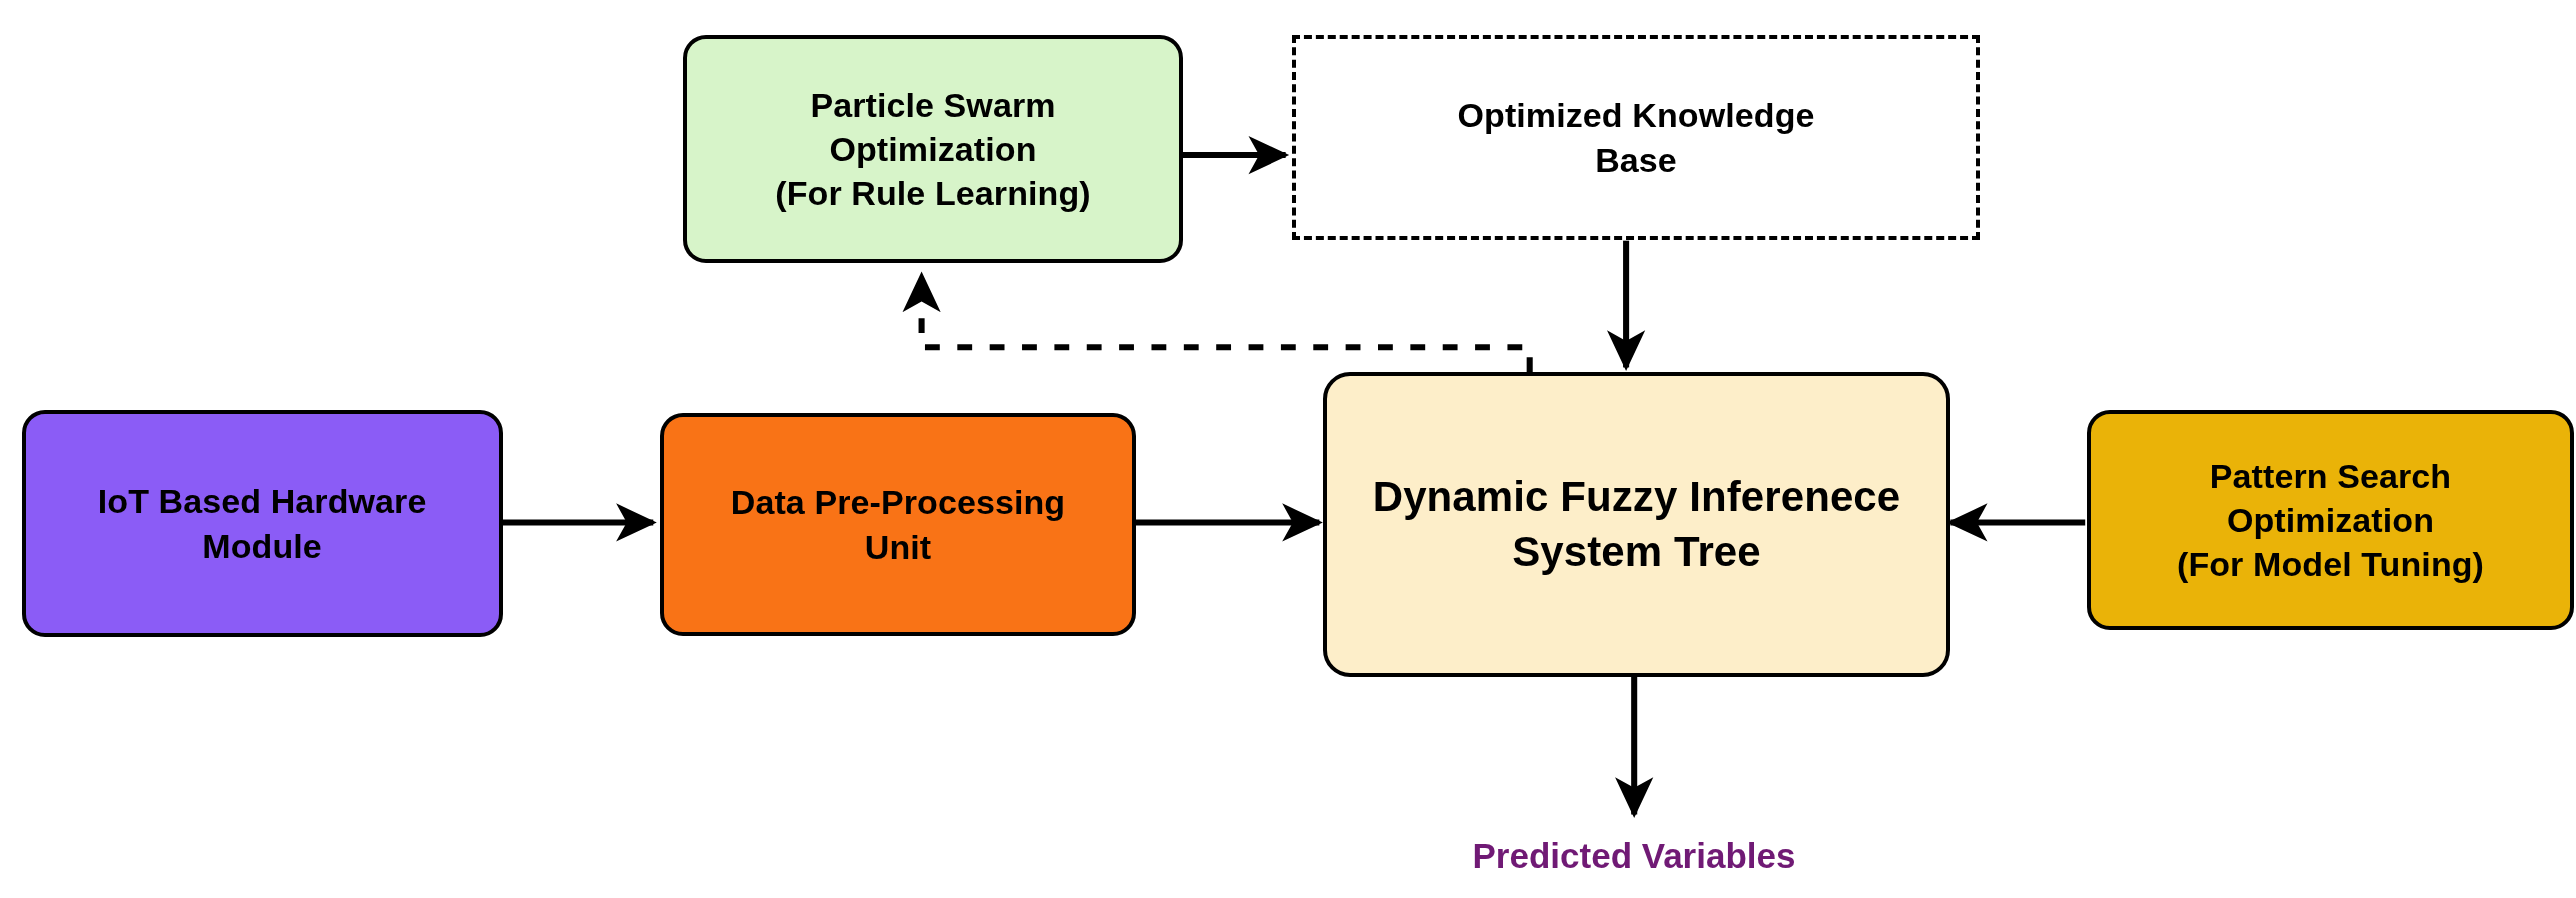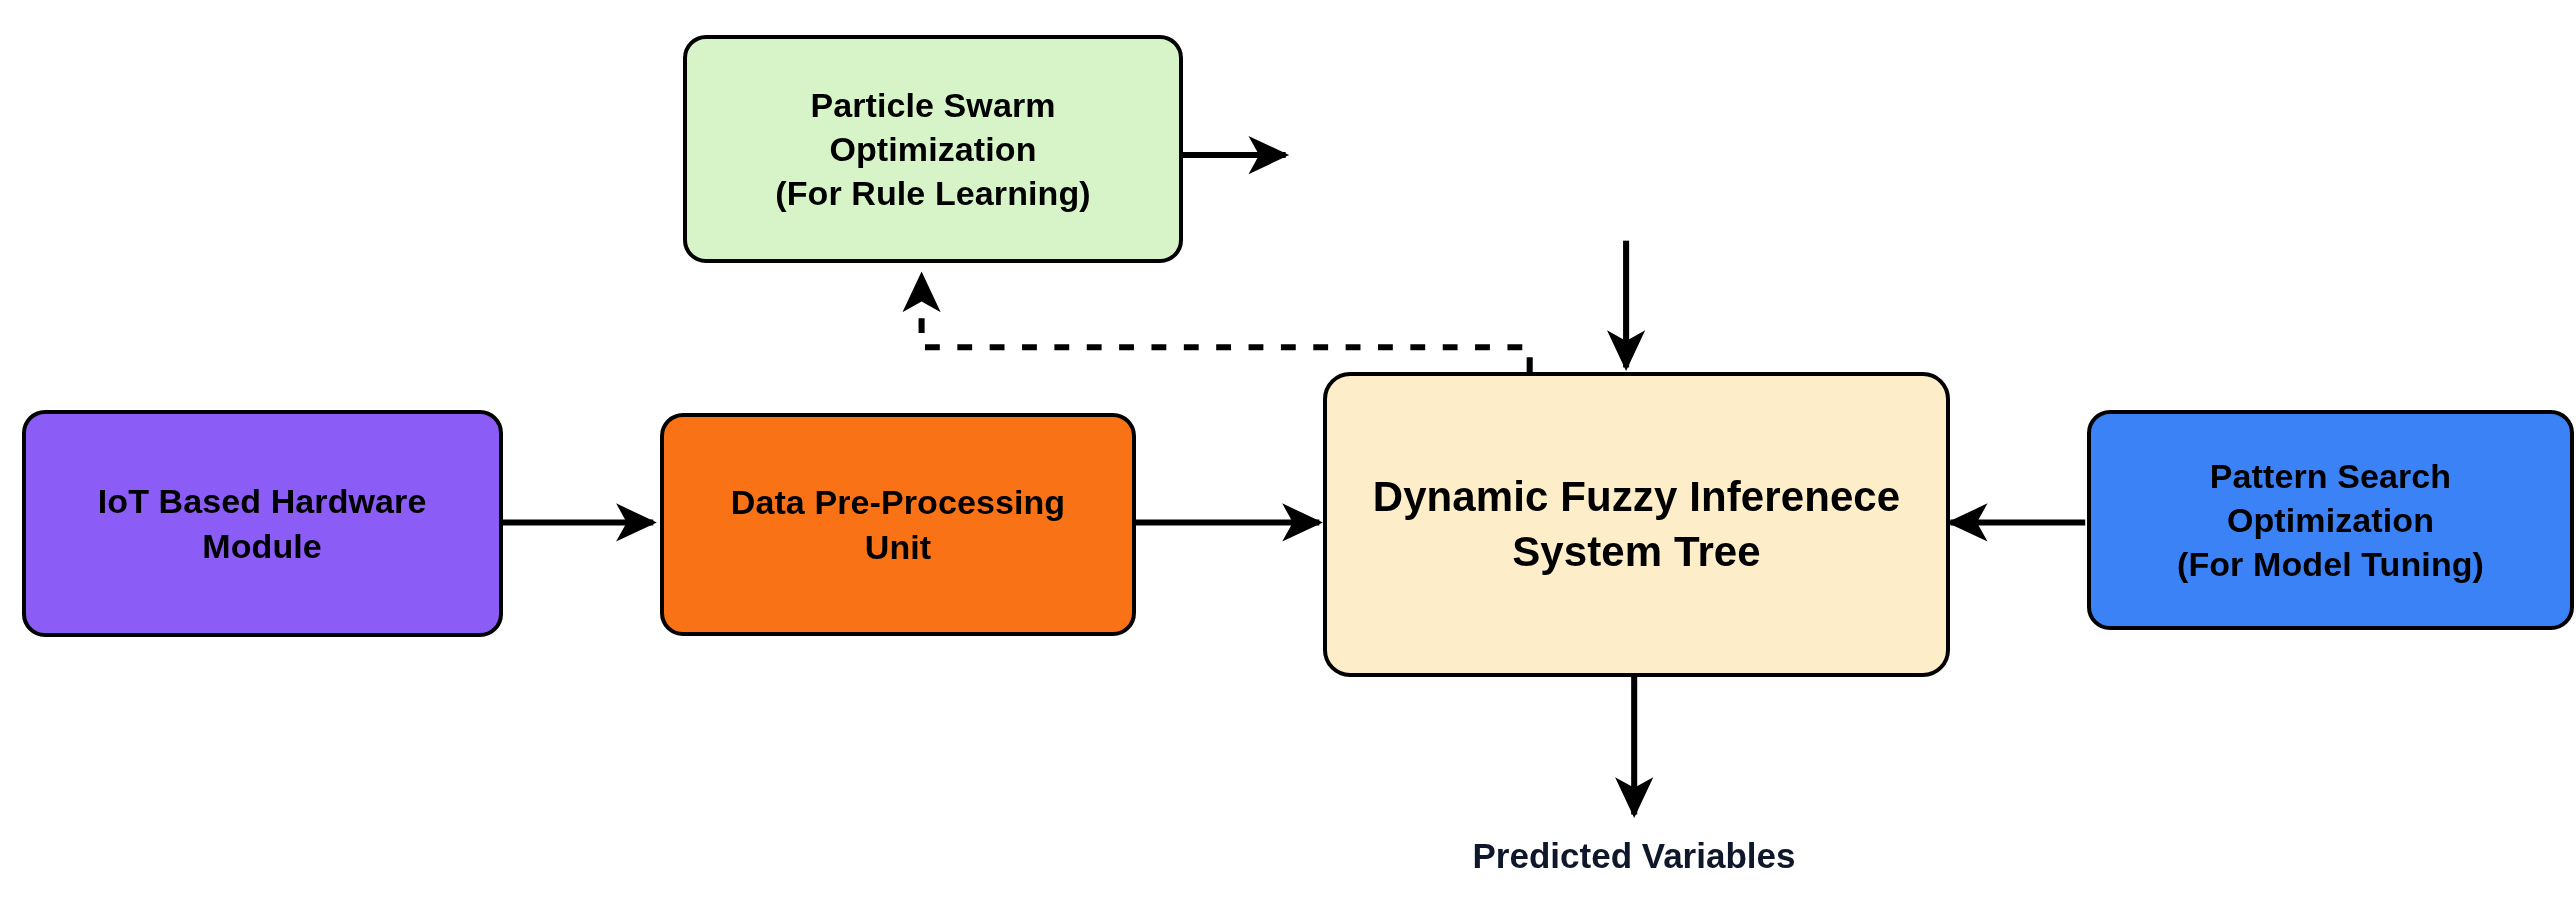--- a/index.html
+++ b/index.html
@@ -47,21 +47,21 @@
   }
   .node-dashed {
     border-style: dashed;
     border-width: 4px;
     border-radius: 0px;
     background: #ffffff;
   }
   .free-label {
     position: absolute;
     font-weight: bold;
-    color: #0f172a;
+    color: #701a75;
     text-align: center;
     white-space: nowrap;
   }
 </style>
 </head>
 <body>
 
 <div id="canvas">
 
   <svg class="edge-layer" viewBox="0 0 3819 1332" width="2576" height="898">
@@ -99,37 +99,41 @@
       <path d="M 2268 552 L 2268 515 L 1366 515 L 1366 408" stroke="#000000" stroke-width="9" fill="none" stroke-dasharray="22 26" stroke-linecap="butt" marker-end="url(#arrowhead)"></path>
     </g>
   </svg>
 
   <div class="node" style="left:683px; top:35px; width:500px; height:228px; background:#d7f4c9; font-size:34px;">
     <span class="label">Particle Swarm
 Optimization
 (For Rule Learning)</span>
   </div>
 
+  <div class="node node-dashed" style="left:1292px; top:35px; width:688px; height:205px; font-size:34px;">
+    <span class="label">Optimized Knowledge
+Base</span>
+  </div>
 
   <div class="node" style="left:21.6px; top:410px; width:481px; height:227px; background:#8b5cf6; font-size:34px;">
     <span class="label">IoT Based Hardware
 Module</span>
   </div>
 
   <div class="node" style="left:660px; top:413px; width:476px; height:223px; background:#f97316; font-size:34px;justify-content:center;">
     <span class="label">Data Pre-Processing
 Unit</span>
   </div>
 
   <div class="node" style="left:1323px; top:372px; width:627px; height:305px; background:#fdeec9; font-size:42px; border-radius:27px;">
     <span class="label">Dynamic Fuzzy Inferenece
 System Tree</span>
   </div>
 
-  <div class="node" style="left:2087px; top:410px; width:487px; height:220px; background:#3b82f6; font-size:34px;">
+  <div class="node" style="left:2087px; top:410px; width:487px; height:220px; background:#eab308; font-size:34px;">
     <span class="label">Pattern Search
 Optimization
 (For Model Tuning)</span>
   </div>
 
   <div class="free-label" style="left:1435px; top:836px; width:398px; font-size:35px;">
     <span>Predicted Variables</span>
   </div>
 
 </div>

